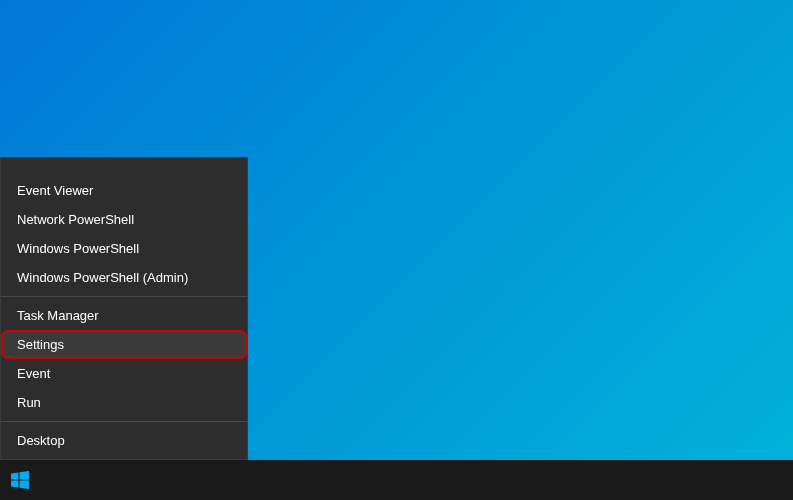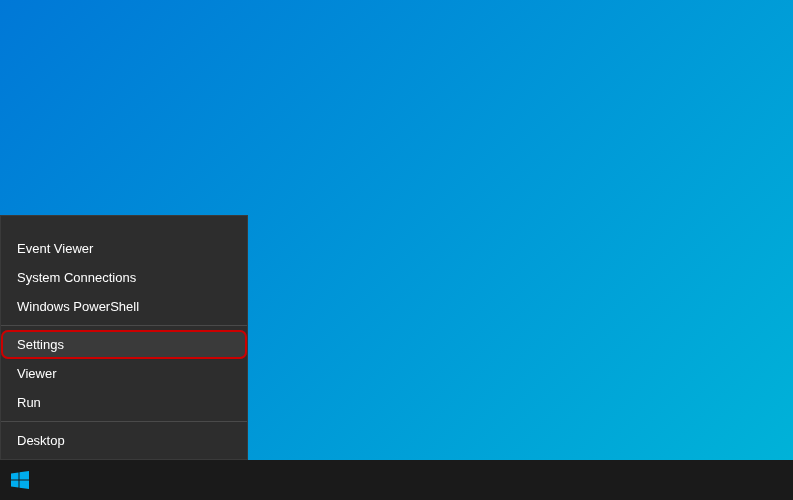--- a/index.html
+++ b/index.html
@@ -94,31 +94,37 @@
 <body>
 
 <div class="desktop">
 
   <div class="context-menu" id="context-menu">
   <div class="menu-item"></div>
       <div class="menu-item">
         <span>Event Viewer</span>
       </div>
       <div class="menu-item">
-        <span>System Connections</span>
+        <span>Network PowerShell</span>
       </div>
       <div class="menu-item">
         <span>Windows PowerShell</span>
       </div>
+      <div class="menu-item">
+        <span>Windows PowerShell (Admin)</span>
+      </div>
       <div class="menu-separator"></div>
+      <div class="menu-item">
+        <span>Task Manager</span>
+      </div>
       <div class="menu-item highlighted">
         <span>Settings</span>
       </div>
       <div class="menu-item">
-        <span>Viewer</span>
+        <span>Event</span>
       </div>
       <div class="menu-item">
         <span>Run</span>
       </div>
       <div class="menu-separator"></div>
       <div class="menu-item">
         <span>Desktop</span>
       </div>
     </div>
 

